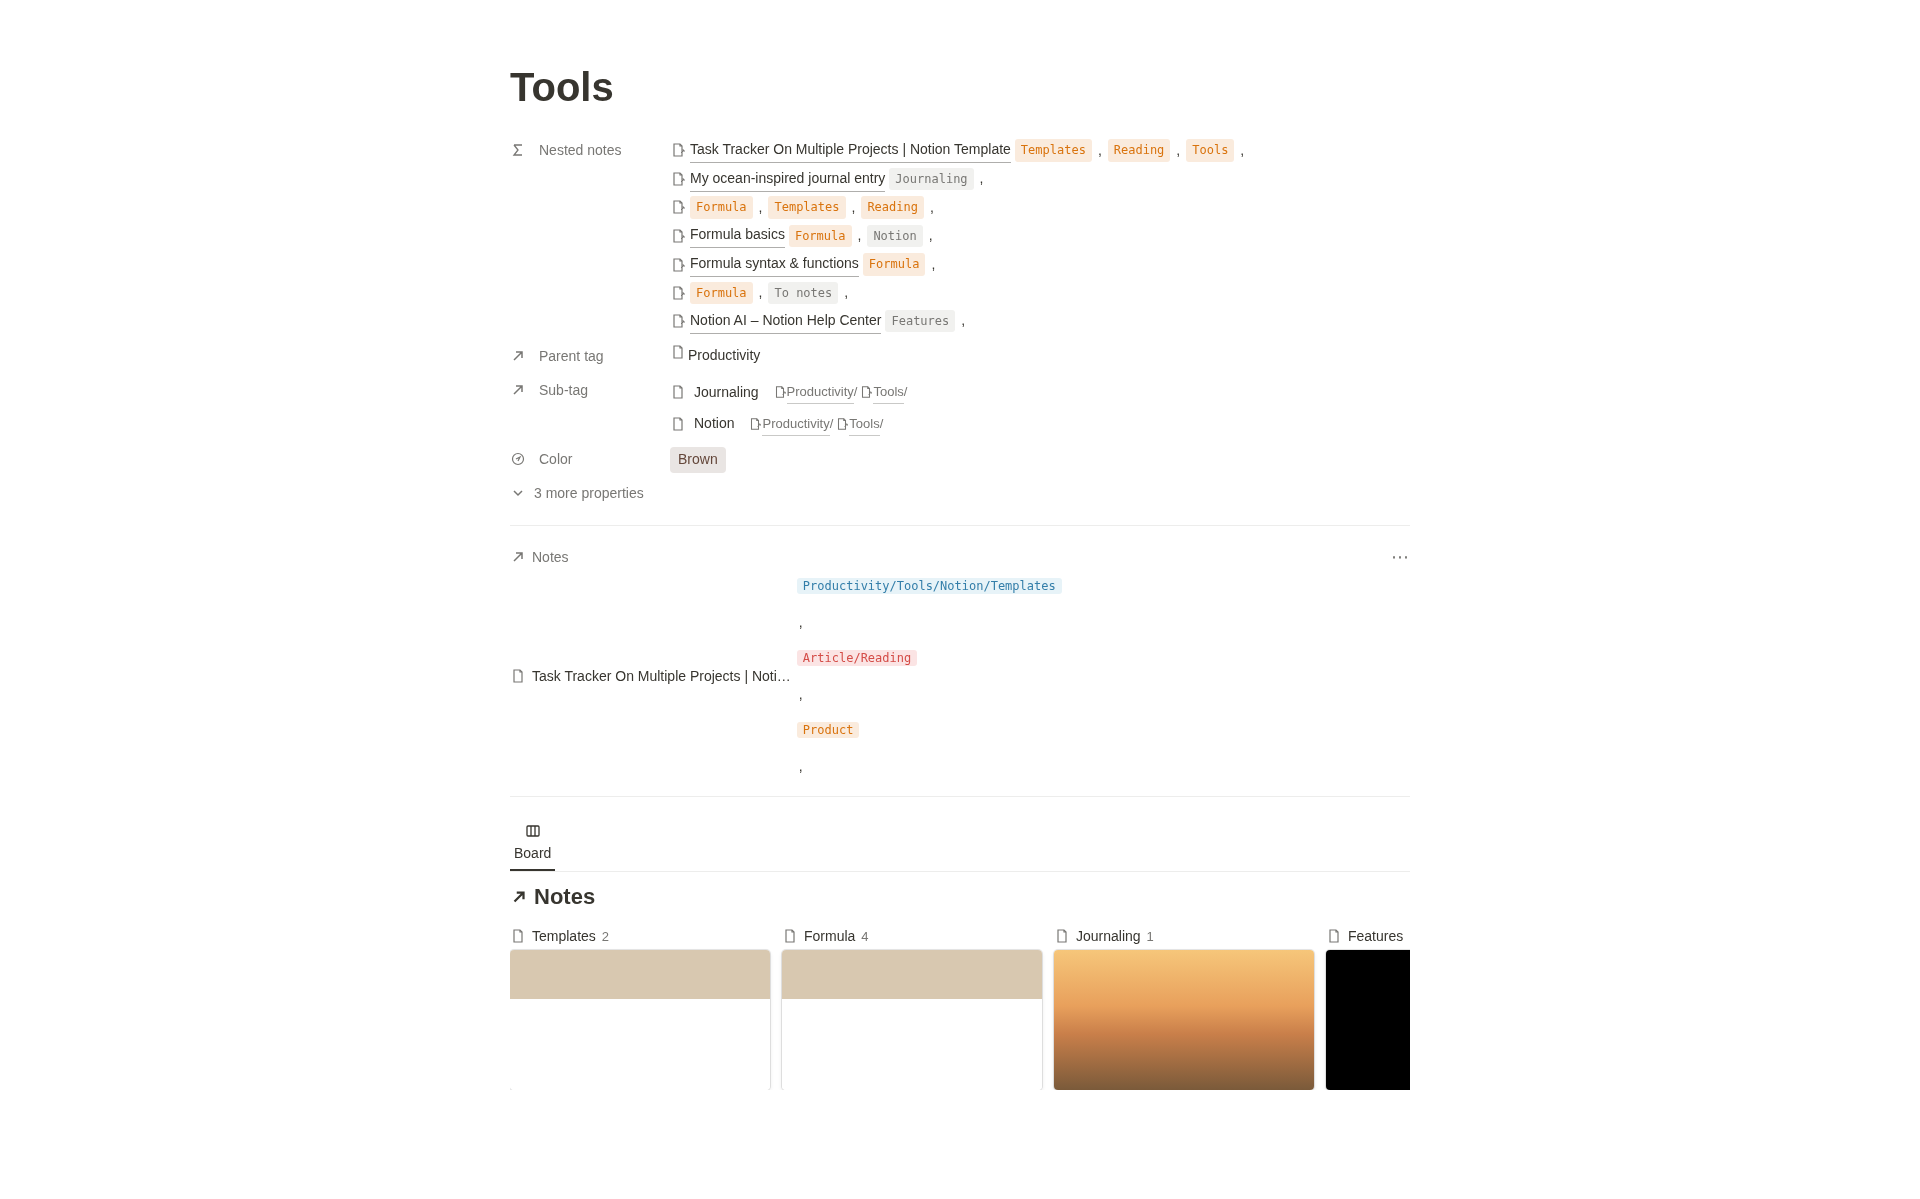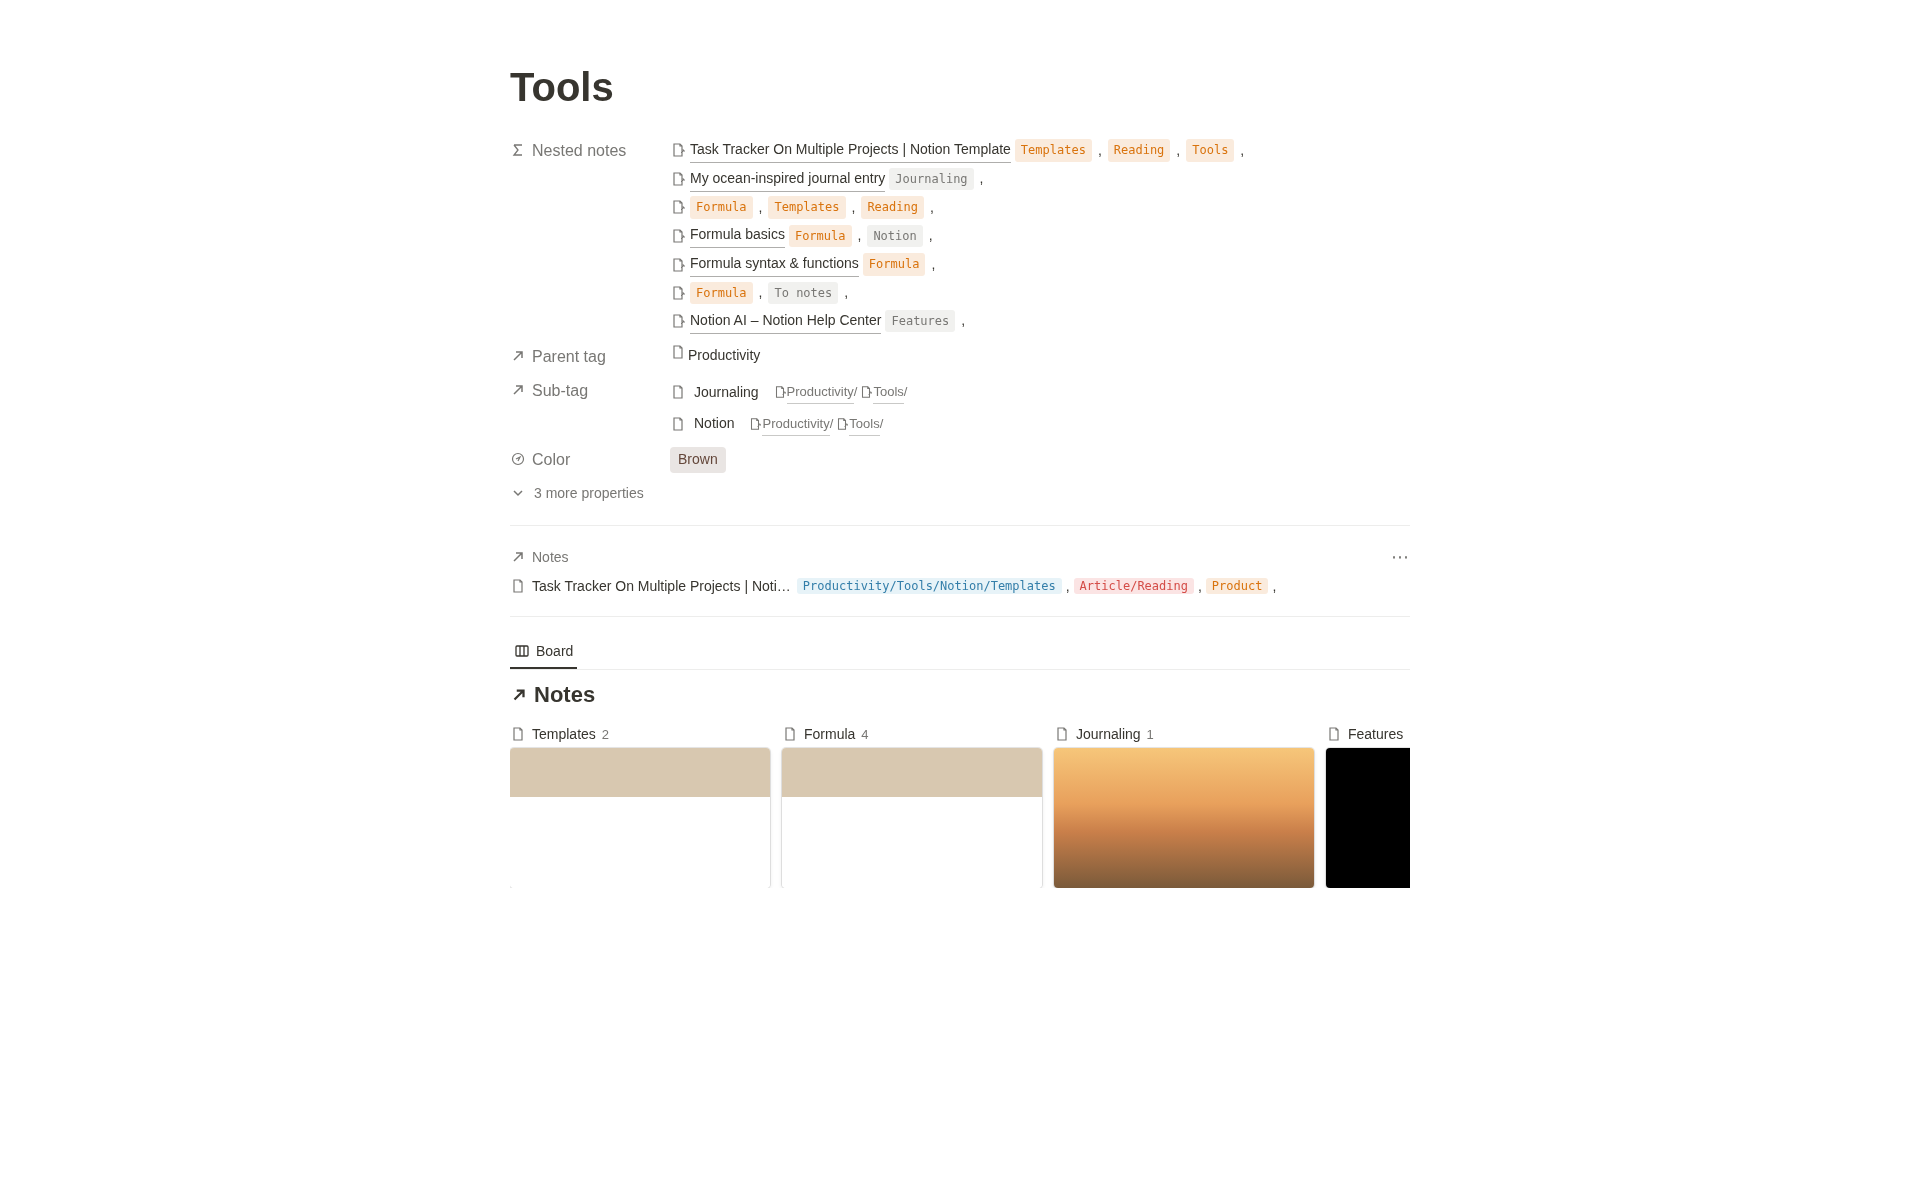--- a/index.html
+++ b/index.html
@@ -23,24 +23,24 @@
 .prop-row {
   display: flex;
   align-items: flex-start;
   padding: 4px 0;
   min-height: 34px;
 }
 .prop-label {
   width: 160px;
   flex-shrink: 0;
   display: flex;
-  align-items: flex-start;
-  gap: 6px;
+  align-items: flex-end;
+  gap: 13px;
   color: #787774;
-  font-size: 16px;
+  font-size: 14px;
   padding-top: 4px;
 }
 .prop-label .ic {
   width: 16px;
   height: 16px;
   display: inline-flex;
   align-items: center;
   justify-content: center;
 }
 .prop-value {
@@ -153,20 +153,21 @@
   border-bottom: 1px solid rgba(55,53,47,0.09);
   margin-top: 18px;
 }
 .board-tab {
   display: flex;
   align-items: center;
   gap: 6px;
   padding: 8px 4px;
   border-bottom: 2px solid #37352f;
   font-weight: 500;
+  flex-direction: column;
 }
 .notes-title {
   display: flex;
   align-items: center;
   gap: 6px;
   font-size: 22px;
   font-weight: 700;
   margin: 12px 0 12px 0;
 }
 .board-cols {
@@ -462,21 +463,21 @@
   </div>
 
   <div class="note-row">
     <span class="page-ic">
       <svg viewBox="0 0 16 16" fill="none" stroke="#787774" stroke-width="1.2">
           <path d="M4 2h6l2 2v10H4z"></path>
           <path d="M10 2v2h2"></path>
         </svg>
     </span>
     <span class="ttl">Task Tracker On Multiple Projects | Noti…</span>
-    <span id="row-tags" style="display:inline-flex;gap:2px;align-items:flex-start;">
+    <span id="row-tags" style="display:inline-flex;gap:20px;align-items:flex-start;flex-direction:column;">
         <span class="tag-pill tag-blue">Productivity/Tools/Notion/Templates</span>
         <span class="comma"> , </span>
         <span class="tag-pill tag-red">Article/Reading</span>
         <span class="comma"> , </span>
         <span class="tag-pill tag-orange">Product</span>
         <span class="comma"> , </span>
       </span>
   </div>
 
   <div class="divider"></div>

